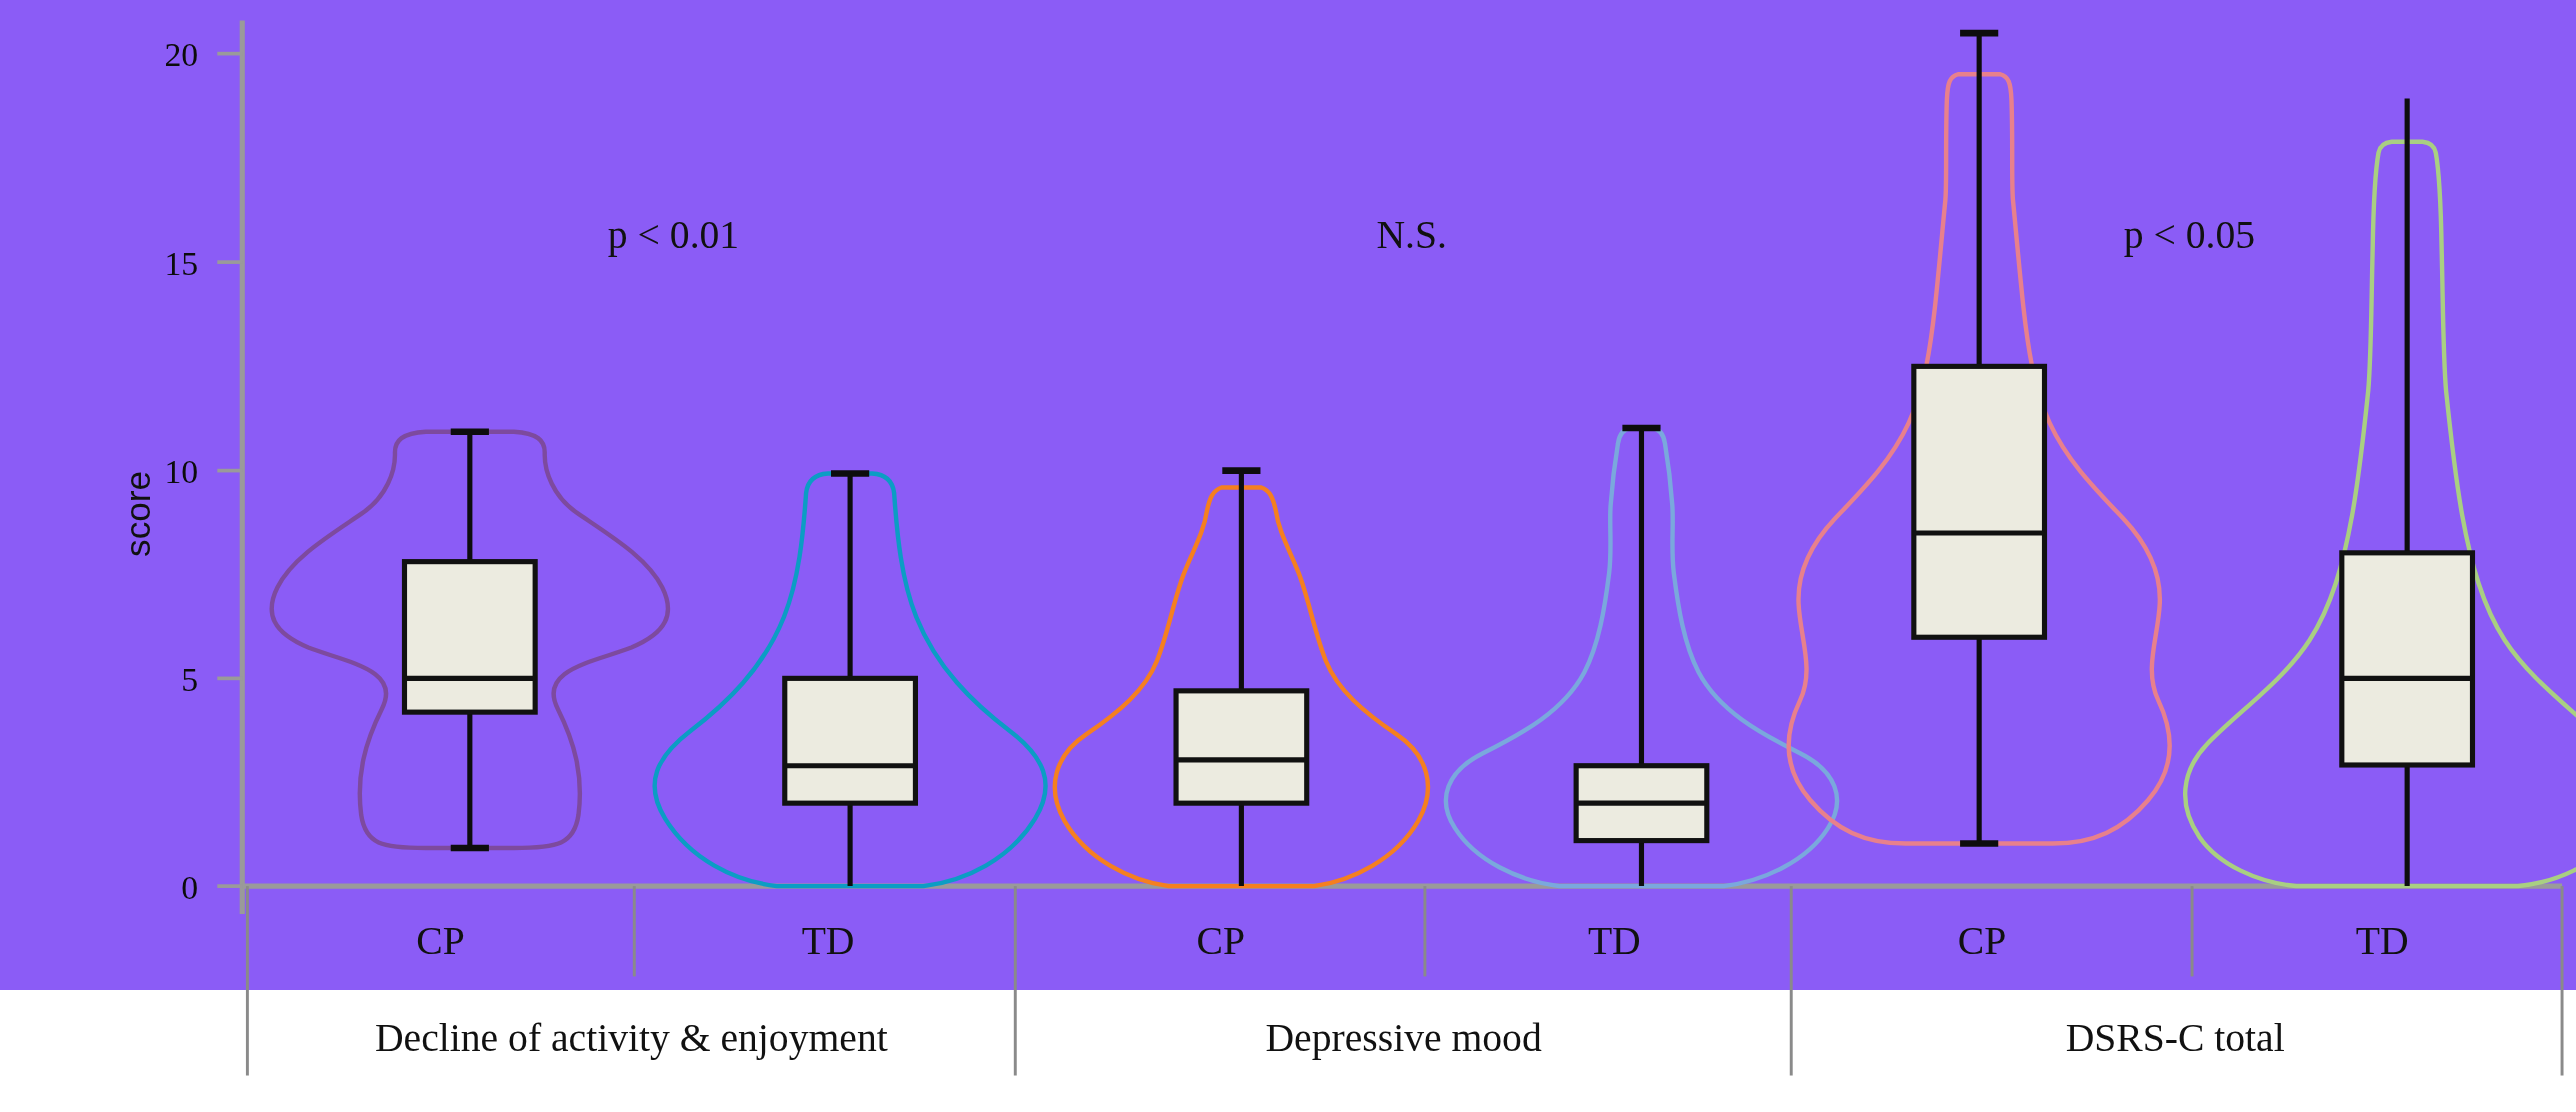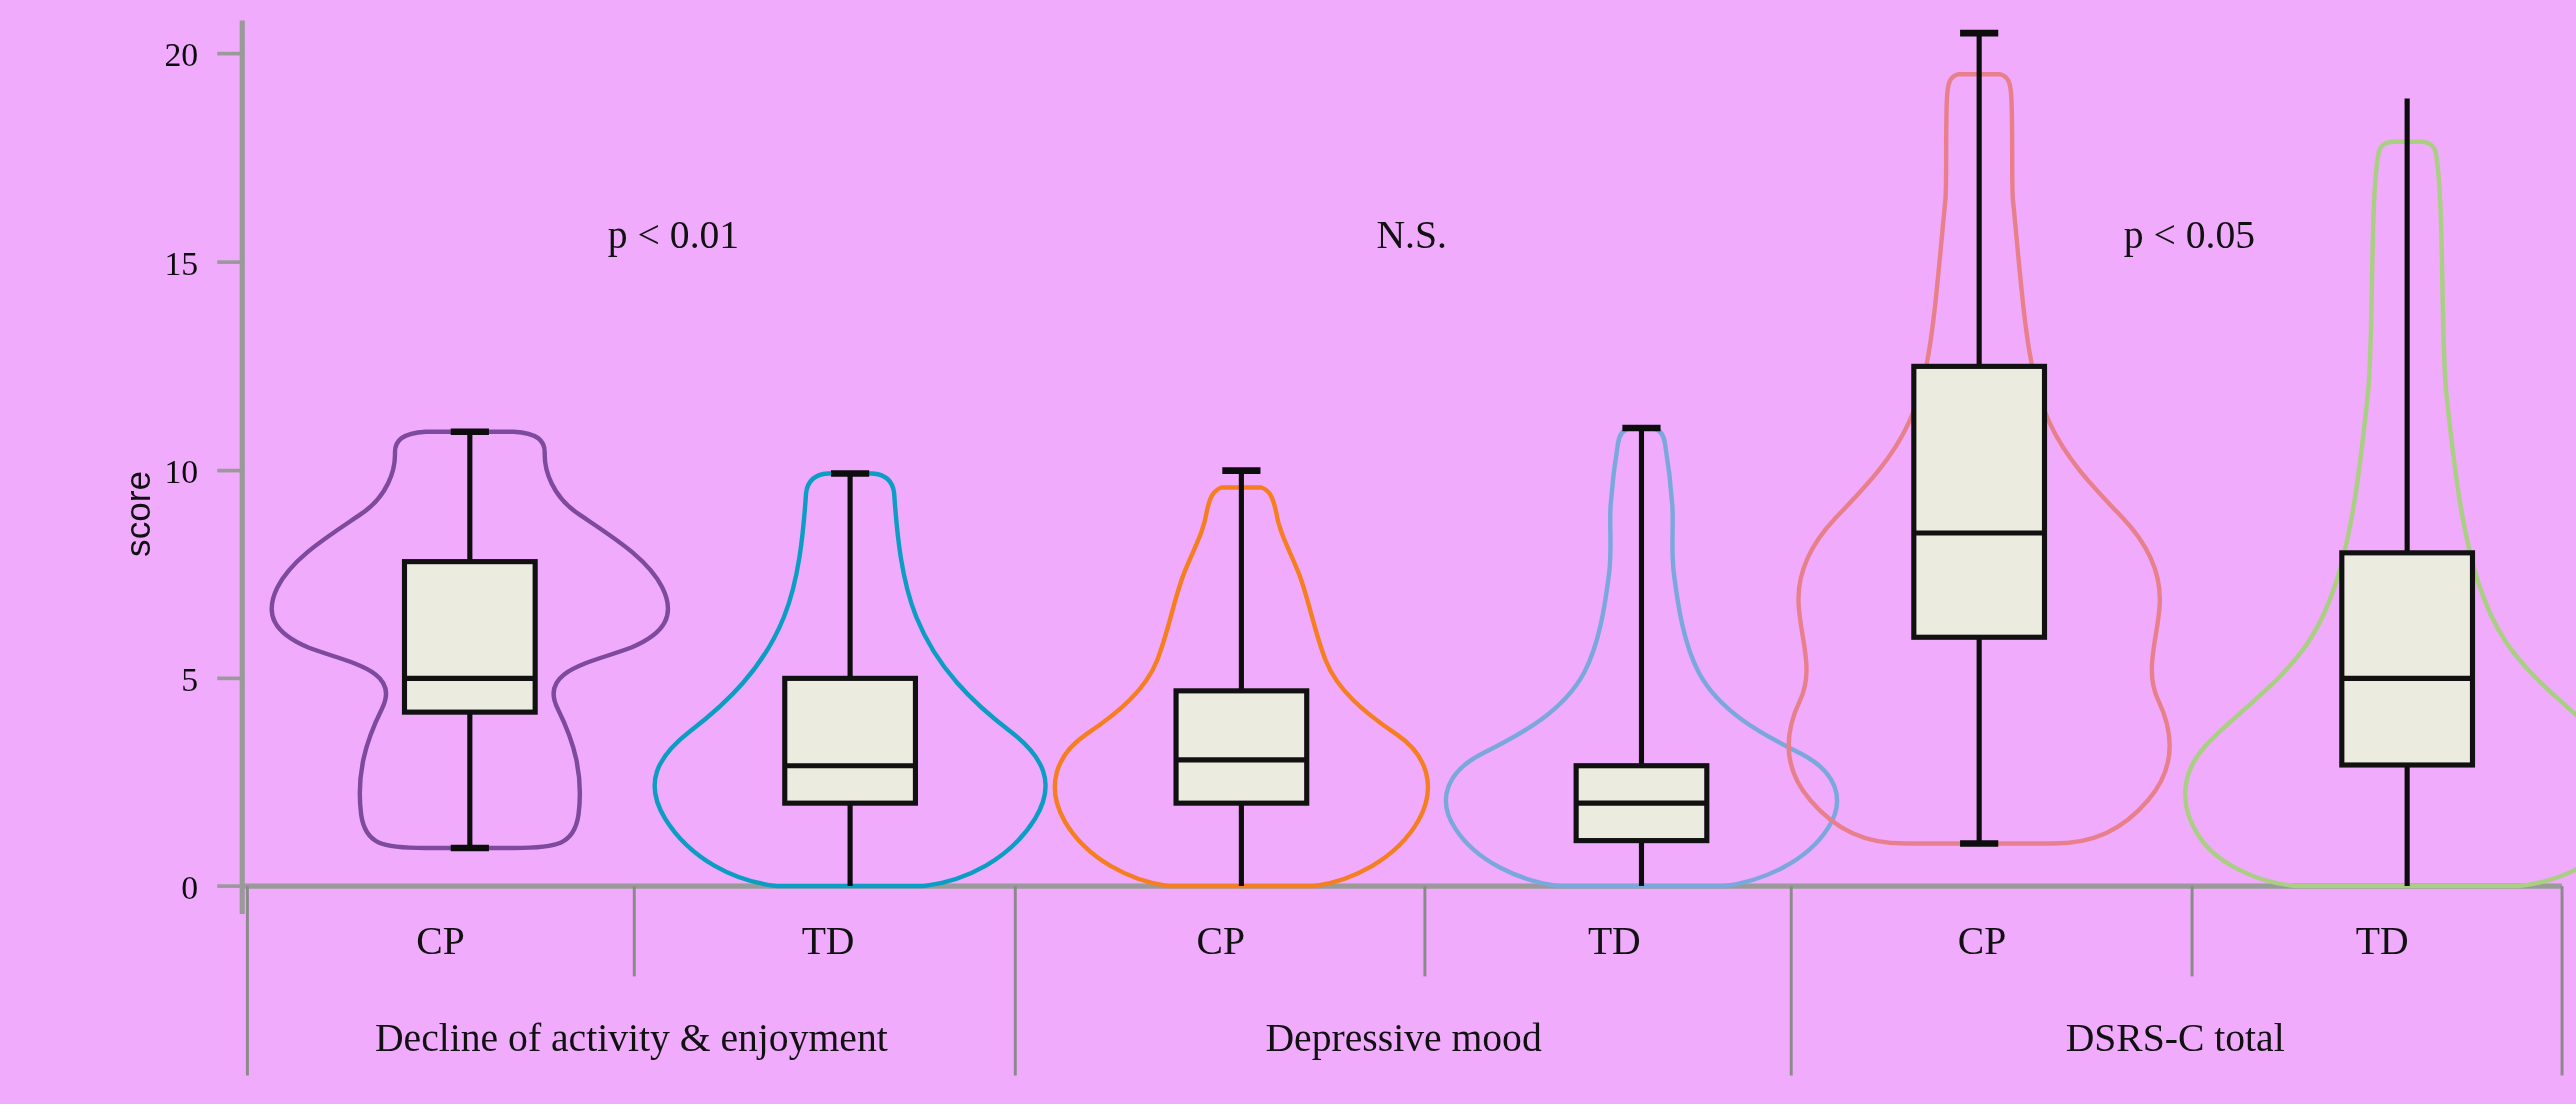--- a/index.html
+++ b/index.html
@@ -1,17 +1,17 @@
 <!DOCTYPE html>
 <html style="font-size:11.7px"><head>
 <meta charset="utf-8">
 <style>
   html,body{margin:0;padding:0;background:#ffffff;}
   body{width:2576px;height:1113px;font-family:"Liberation Serif",serif;overflow:hidden;}
-  #chart-root{position:relative;width:2576px;height:1104px;background:#f0abfc;}
+  #chart-root{position:relative;width:2576px;height:990px;background:#8b5cf6;}
   svg.plot{position:absolute;left:0;top:0;width:2576px;height:1113px;display:block;}
   .tick-label{font-family:"Liberation Serif",serif;font-size:46px;fill:#0c0c0c;}
   .axis-title{font-family:"Liberation Sans",sans-serif;font-size:48px;fill:#111111;}
   .pval{font-family:"Liberation Serif",serif;font-size:54px;fill:#111111;}
   .grouplab{font-family:"Liberation Serif",serif;font-size:54px;fill:#111111;}
   .sublab{font-family:"Liberation Serif",serif;font-size:54px;fill:#111111;}
   .axisline{stroke:#9a9a9a;stroke-width:7;}
   .tickmark{stroke:#9a9a9a;stroke-width:5;}
   .sepline{stroke:#8a8a8a;stroke-width:4;}
   .whisker{stroke:#0d0d0d;stroke-width:7;fill:none;}

